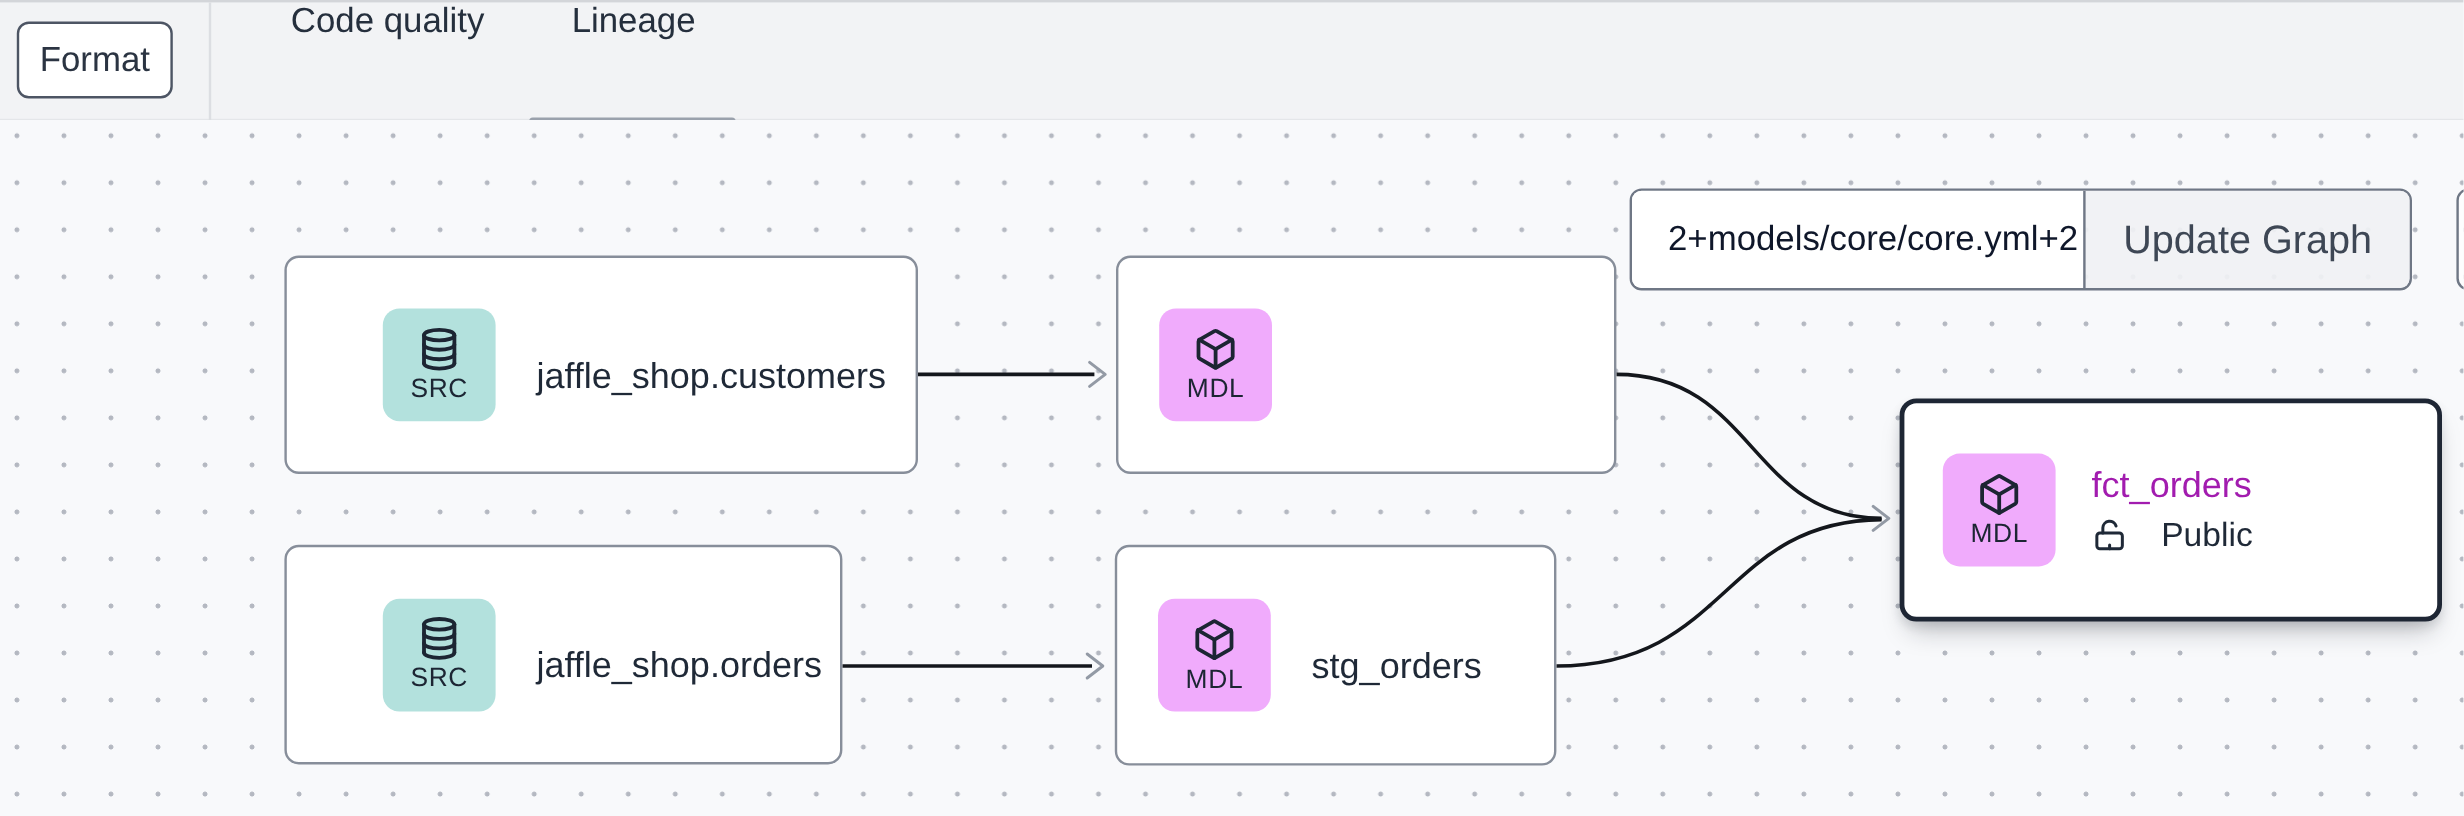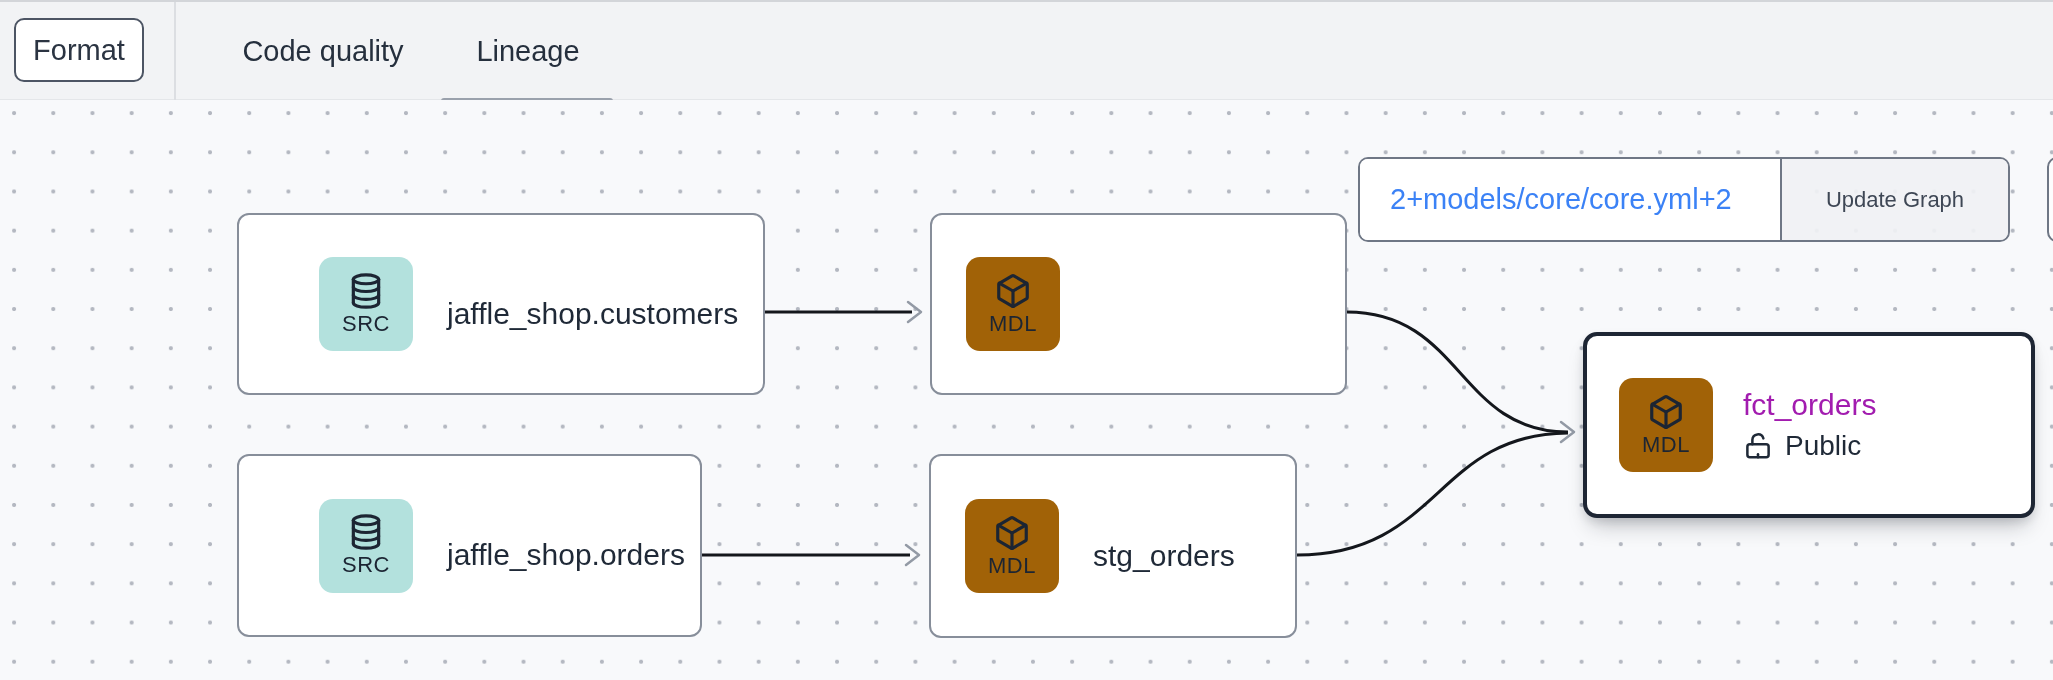--- a/index.html
+++ b/index.html
@@ -28,21 +28,21 @@
     font-size: 29px; color: #2b3442;
     display: flex; align-items: center; justify-content: center;
     cursor: pointer;
   }
   .header-divider {
     position: absolute; left: 174px; top: 0; width: 2px; height: 98px;
     background: #dcdee2;
   }
   .tab {
     position: absolute; top: 0; height: 98px;
-    display: flex; align-items: center; justify-content: center;
+    display: flex; align-items: flex-start; justify-content: center;
     font-size: 29px; color: #252f3d; cursor: pointer;
   }
   .tab-codequality { left: 228px; width: 190px; }
   .tab-lineage { left: 438px; width: 180px; }
   .tab-underline {
     position: absolute; left: 3px; bottom: -4px; width: 172px; height: 6px;
     background: #9aa1ac; border-radius: 3px;
   }
 
   
@@ -68,58 +68,58 @@
     padding-left: 34px; gap: 34px;
     cursor: pointer;
   }
   .node-label { font-size: 30px; color: #1f2937; white-space: nowrap; margin-top: 19px; }
   .badge {
     width: 94px; height: 94px; border-radius: 14px;
     display: flex; flex-direction: column; align-items: center; justify-content: center;
     gap: 1px; flex: none;
   }
   .badge-src { background: #b3e1dd; margin-left: 46px; }
-  .badge-mdl { background: #a16207; }
+  .badge-mdl { background: #f0abfc; }
   .badge-label { font-size: 22px; font-weight: 500; color: #1c2533; letter-spacing: 0.5px; }
   .badge svg { stroke: #1c2533; }
 
   .node-customers { left: 237px; top: 113px; width: 528px; height: 182px; }
   .node-stg-customers { left: 930px; top: 113px; width: 417px; height: 182px; }
   .node-orders { left: 237px; top: 354px; width: 465px; height: 183px; }
   .node-stg-orders { left: 929px; top: 354px; width: 368px; height: 184px; }
   .node-fct-orders {
     left: 1583px; top: 232px; width: 452px; height: 186px;
     border: 4px solid #1e2634; border-radius: 14px;
     padding-left: 32px; gap: 30px;
     box-shadow: 0 14px 22px -8px rgba(20,25,35,0.28), 0 4px 8px rgba(20,25,35,0.10);
   }
   .fct-text-col { display: flex; flex-direction: column; }
   .fct-title { font-size: 30px; color: #a21caf; }
-  .fct-access-row { display: flex; align-items: center; gap: 12px; margin-top: 8px; }
+  .fct-access-row { display: flex; align-items: center; gap: 28px; margin-top: 8px; }
   .fct-access-row svg { stroke: #1f2937; }
   .fct-access-label { font-size: 28px; color: #1f2937; }
 
   
   .graph-toolbar {
     position: absolute; left: 1358px; top: 57px; width: 652px; height: 85px;
     border: 2px solid #6f7785; border-radius: 10px;
     display: flex; overflow: hidden;
   }
   .graph-selector-input {
-    width: 420px; background: #ffffff;
+    width: 376px; background: #ffffff;
     display: flex; align-items: center;
     padding-left: 30px;
-    font-size: 29px; color: #3b82f6; white-space: nowrap;
+    font-size: 29px; color: #0f172a; white-space: nowrap;
     cursor: text;
   }
   .update-graph-btn {
     flex: 1; background: rgba(240,241,244,0.92);
     border-left: 2px solid #6f7785;
     display: flex; align-items: center; justify-content: center;
-    font-size: 22px; color: #3e4755; white-space: nowrap;
+    font-size: 33px; color: #3e4755; white-space: nowrap;
     cursor: pointer;
   }
   .toolbar-partial-btn {
     position: absolute; left: 2047px; top: 57px; width: 60px; height: 85px;
     background: #fdfdfe; border: 2px solid #6f7785; border-radius: 10px;
   }
 </style>
 </head>
 <body>
 

